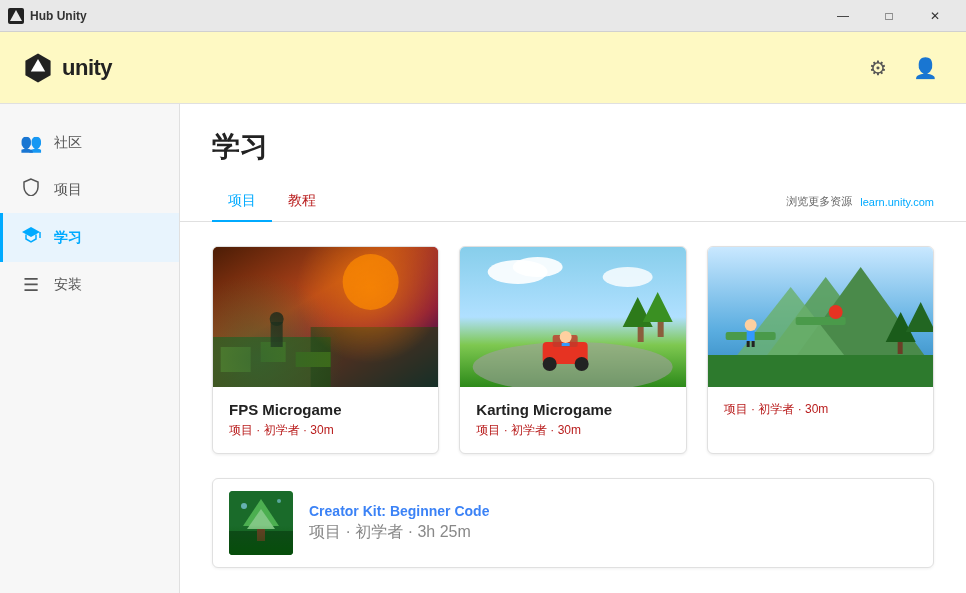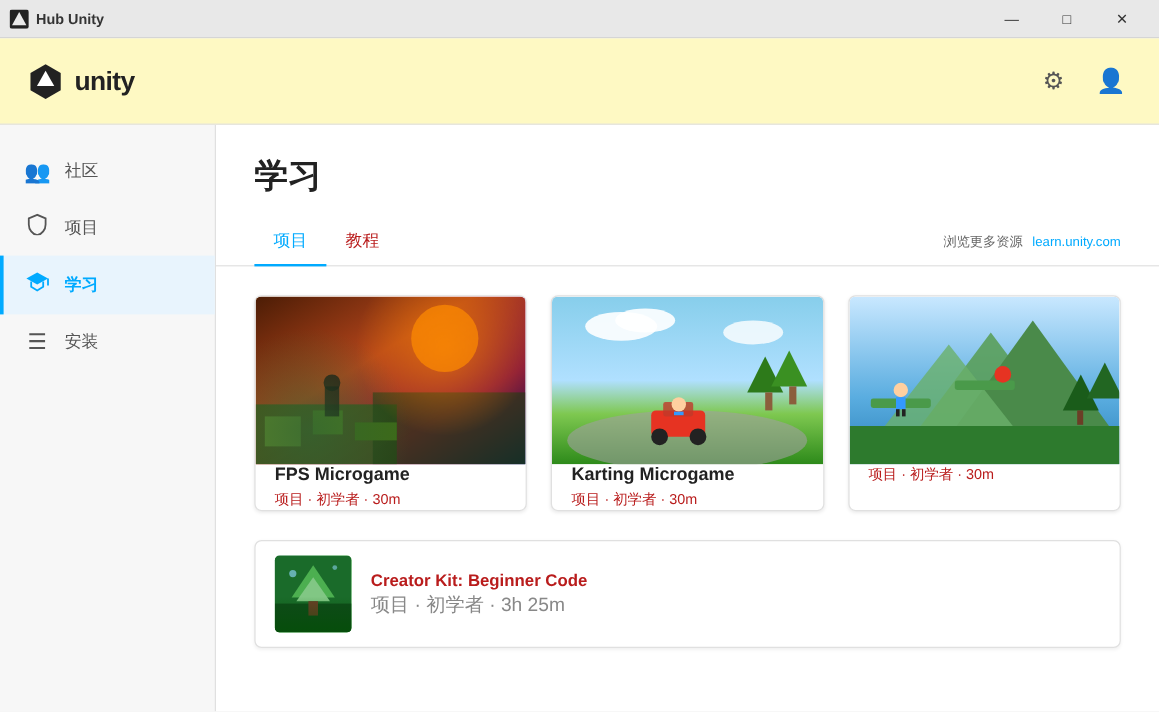--- a/index.html
+++ b/index.html
@@ -234,21 +234,21 @@
     }
     .card-image-fps::after {
       content: '';
       position: absolute;
       inset: 0;
       background: 
         radial-gradient(circle at 70% 30%, rgba(255,140,0,0.6) 0%, transparent 40%),
         radial-gradient(circle at 20% 80%, rgba(50,100,50,0.7) 0%, transparent 40%);
     }
     .card-info {
-      padding: 0 16px;
+      padding: 14px 16px;
     }
     .card-title {
       font-size: 15px;
       font-weight: 600;
       color: #222;
       margin-bottom: 4px;
     }
     .card-meta {
       font-size: 12px;
       color: #b91c1c;
@@ -288,21 +288,21 @@
       right: 0;
       height: 30px;
       background: linear-gradient(180deg, transparent, rgba(0,80,0,0.6));
     }
     .list-card-info {
       flex: 1;
     }
     .list-card-title {
       font-size: 14px;
       font-weight: 600;
-      color: #b91c1c;
+      color: #3b82f6;
       margin-bottom: 3px;
     }
     .list-card-meta {
       font-size: 16px;
       color: #888;
     }
 
     
     .content-area::-webkit-scrollbar { width: 6px; }
     .content-area::-webkit-scrollbar-track { background: #f0f0f0; }

